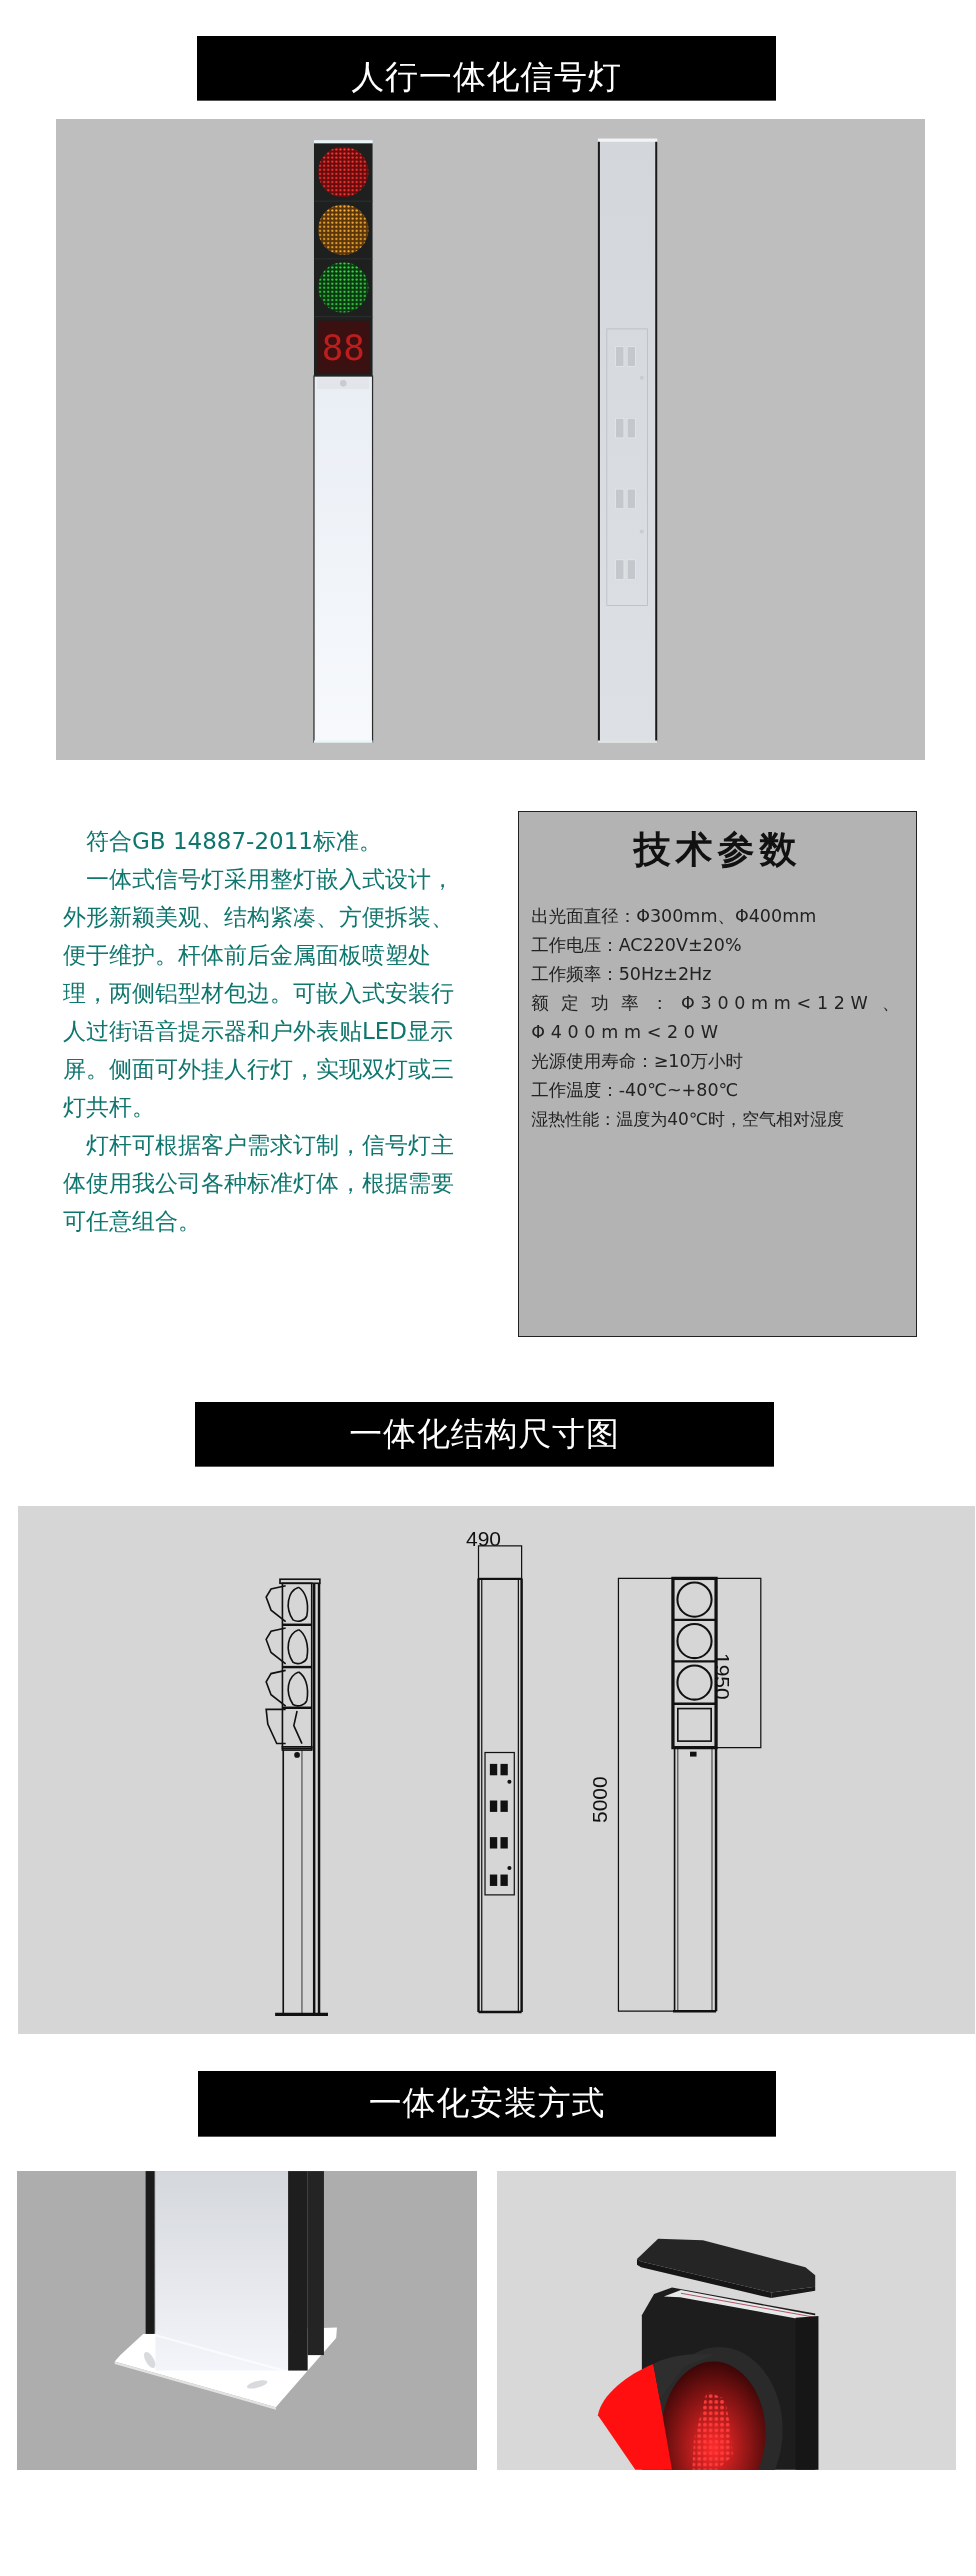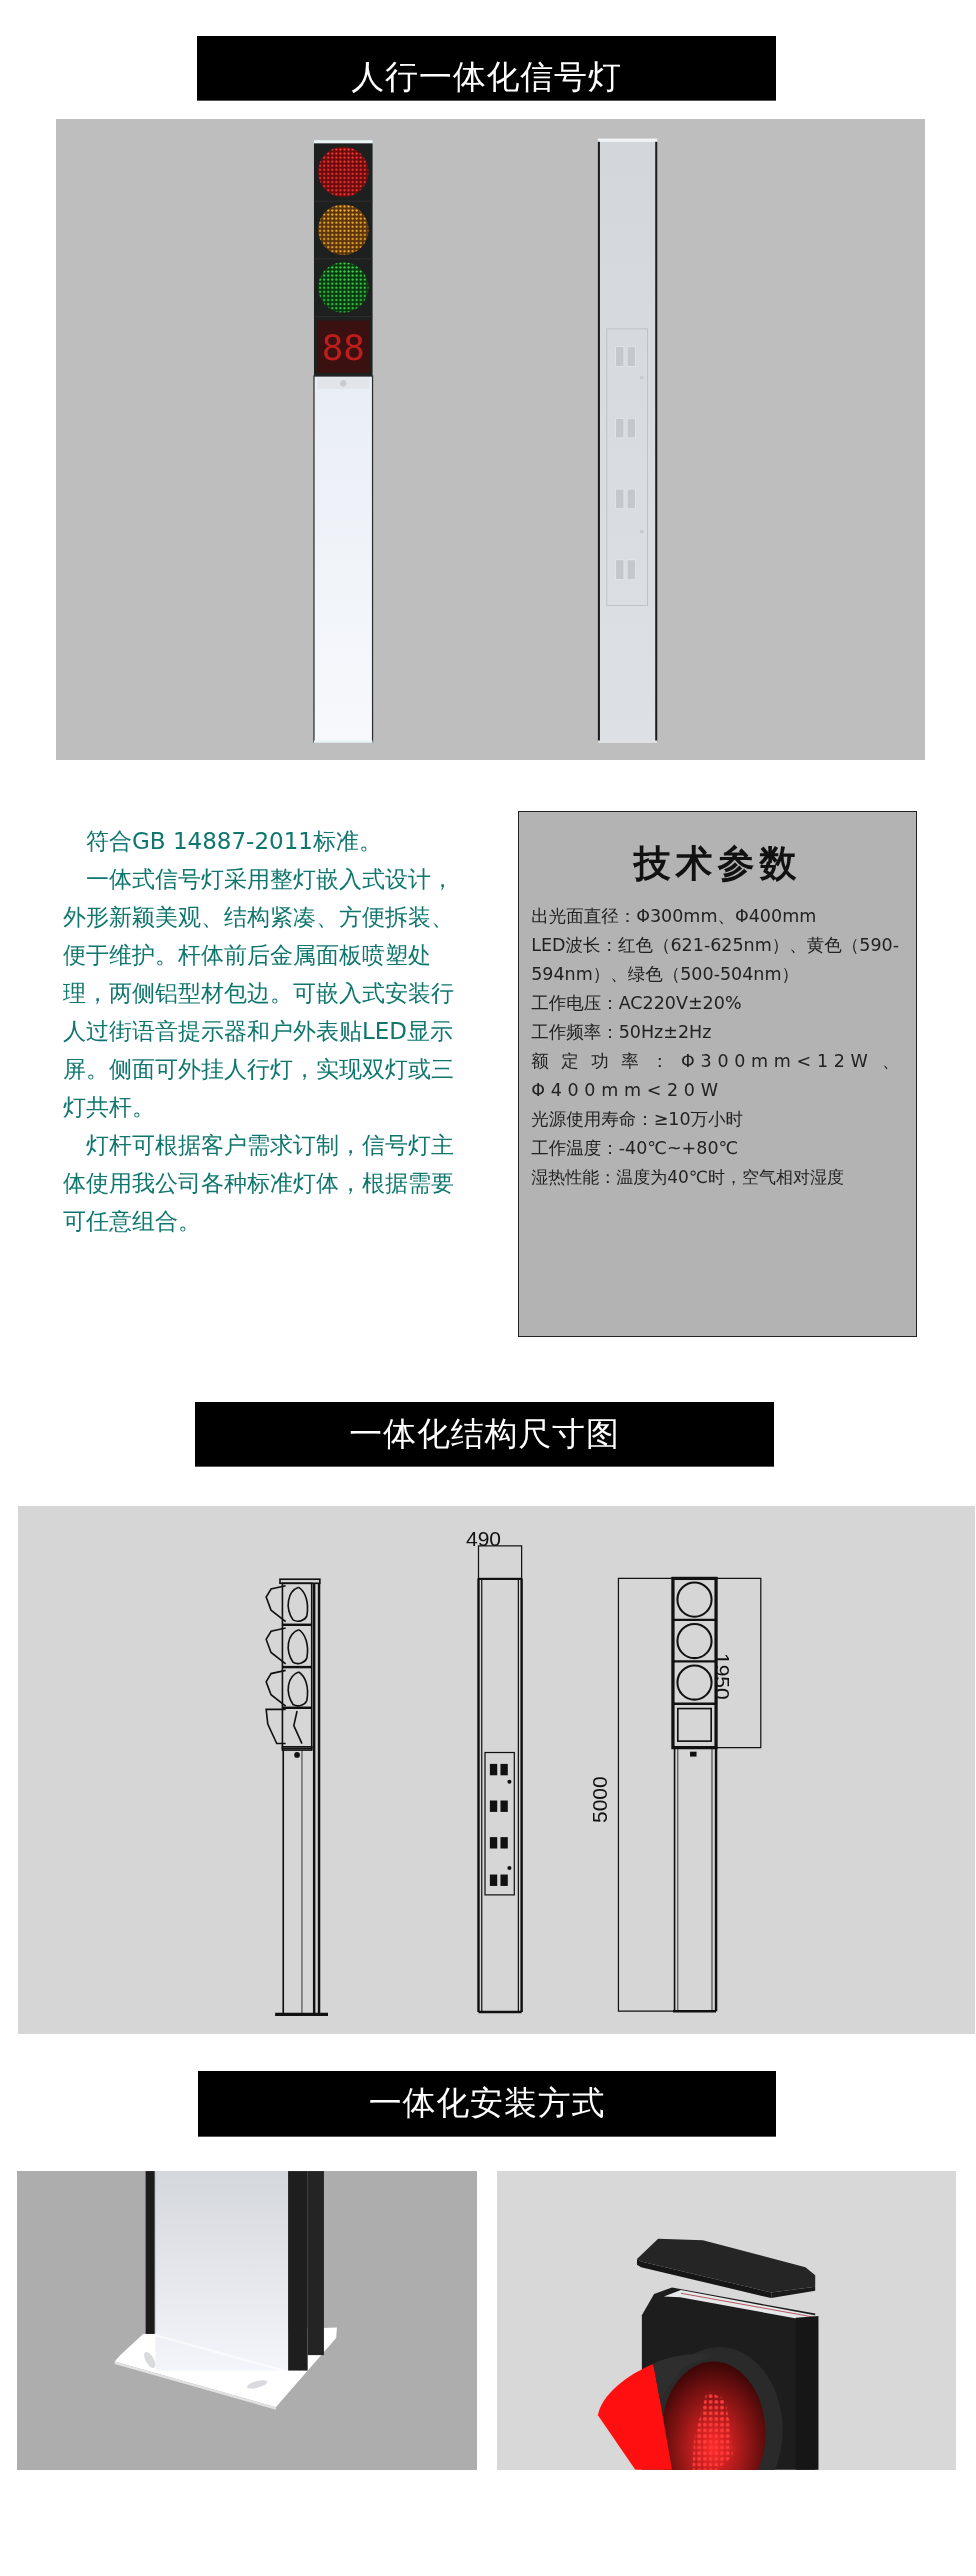--- a/index.html
+++ b/index.html
@@ -9,21 +9,21 @@
   .title-bar { position:absolute; background:#000; color:#fff; display:flex;
     align-items:center; justify-content:center; font-size:33px; letter-spacing:0.8px;
     border-bottom:1.6px solid #555; box-sizing:border-box; }
   .panel-grey1 { background:#bebebe; }
   .panel-grey2 { background:#d6d6d6;padding-left:12px; }
   .intro { position:absolute; left:63px; top:822px; width:407px; font-size:23px; line-height:38px; color:#0f766e; }
   .intro p { margin:0; }
   .intro .ind { text-indent:23px; }
   .specs { position:absolute; left:518px; top:811px; width:399px; height:526px; background:#b3b3b3;
     border:1.6px solid #222; box-sizing:border-box; }
-  .specs h2 { margin:0; position:absolute; top:27px; left:0; width:100%; text-align:center; font-size:37px; font-weight:bold; letter-spacing:4.9px; color:#111; }
+  .specs h2 { margin:0; position:absolute; top:13px; left:0; width:100%; text-align:center; font-size:37px; font-weight:bold; letter-spacing:4.9px; color:#111; }
   .specs ul { list-style:none; margin:0; padding:0; position:absolute; left:12.2px; top:90px; width:374px; font-size:17.5px; line-height:29px; color:#222; }
   .specs li { margin:0; }
   .dim-text { position:absolute; font-size:21px; color:#111; font-family:"Liberation Sans", sans-serif; }
 </style>
 </head>
 <body>
 
 <div class="title-bar" style="left:197px; top:36px; width:579px; height:65px;align-items:flex-end;">
   <span>人行一体化信号灯</span>
 </div>
@@ -104,21 +104,20 @@
 <div class="intro">
   <p class="ind">符合GB 14887-2011标准。</p>
   <p class="ind">一体式信号灯采用整灯嵌入式设计，外形新颖美观、结构紧凑、方便拆装、便于维护。杆体前后金属面板喷塑处理，两侧铝型材包边。可嵌入式安装行人过街语音提示器和户外表贴LED显示屏。侧面可外挂人行灯，实现双灯或三灯共杆。</p>
   <p class="ind">灯杆可根据客户需求订制，信号灯主体使用我公司各种标准灯体，根据需要可任意组合。</p>
 </div>
 
 <div class="specs">
   <h2>技术参数</h2>
   <ul>
     <li><span>出光面直径：</span><span>Φ300mm、Φ400mm</span></li>
-    <li><span>LED波长：</span><span>红色（621-625nm）、黄色（590-594nm）、绿色（500-504nm）</span></li>
     <li><span>工作电压：</span><span>AC220V±20%</span></li>
     <li><span>工作频率：</span><span>50Hz±2Hz</span></li>
     <li style="text-align:justify;"><span style="letter-spacing:4.1px;">额定功率：</span><span style="letter-spacing:5.7px;">Φ300mm&lt;12W、Φ400mm&lt;20W</span></li>
     <li><span>光源使用寿命：</span><span>≥10万小时</span></li>
     <li><span>工作温度：</span><span>-40℃~+80℃</span></li>
     <li style="white-space:nowrap; font-size:17px;"><span>湿热性能：</span><span>温度为40℃时，空气相对湿度</span></li>
   </ul>
 </div>
 
 <div class="title-bar" style="left:195px; top:1402px; width:579px; height:65px;">

